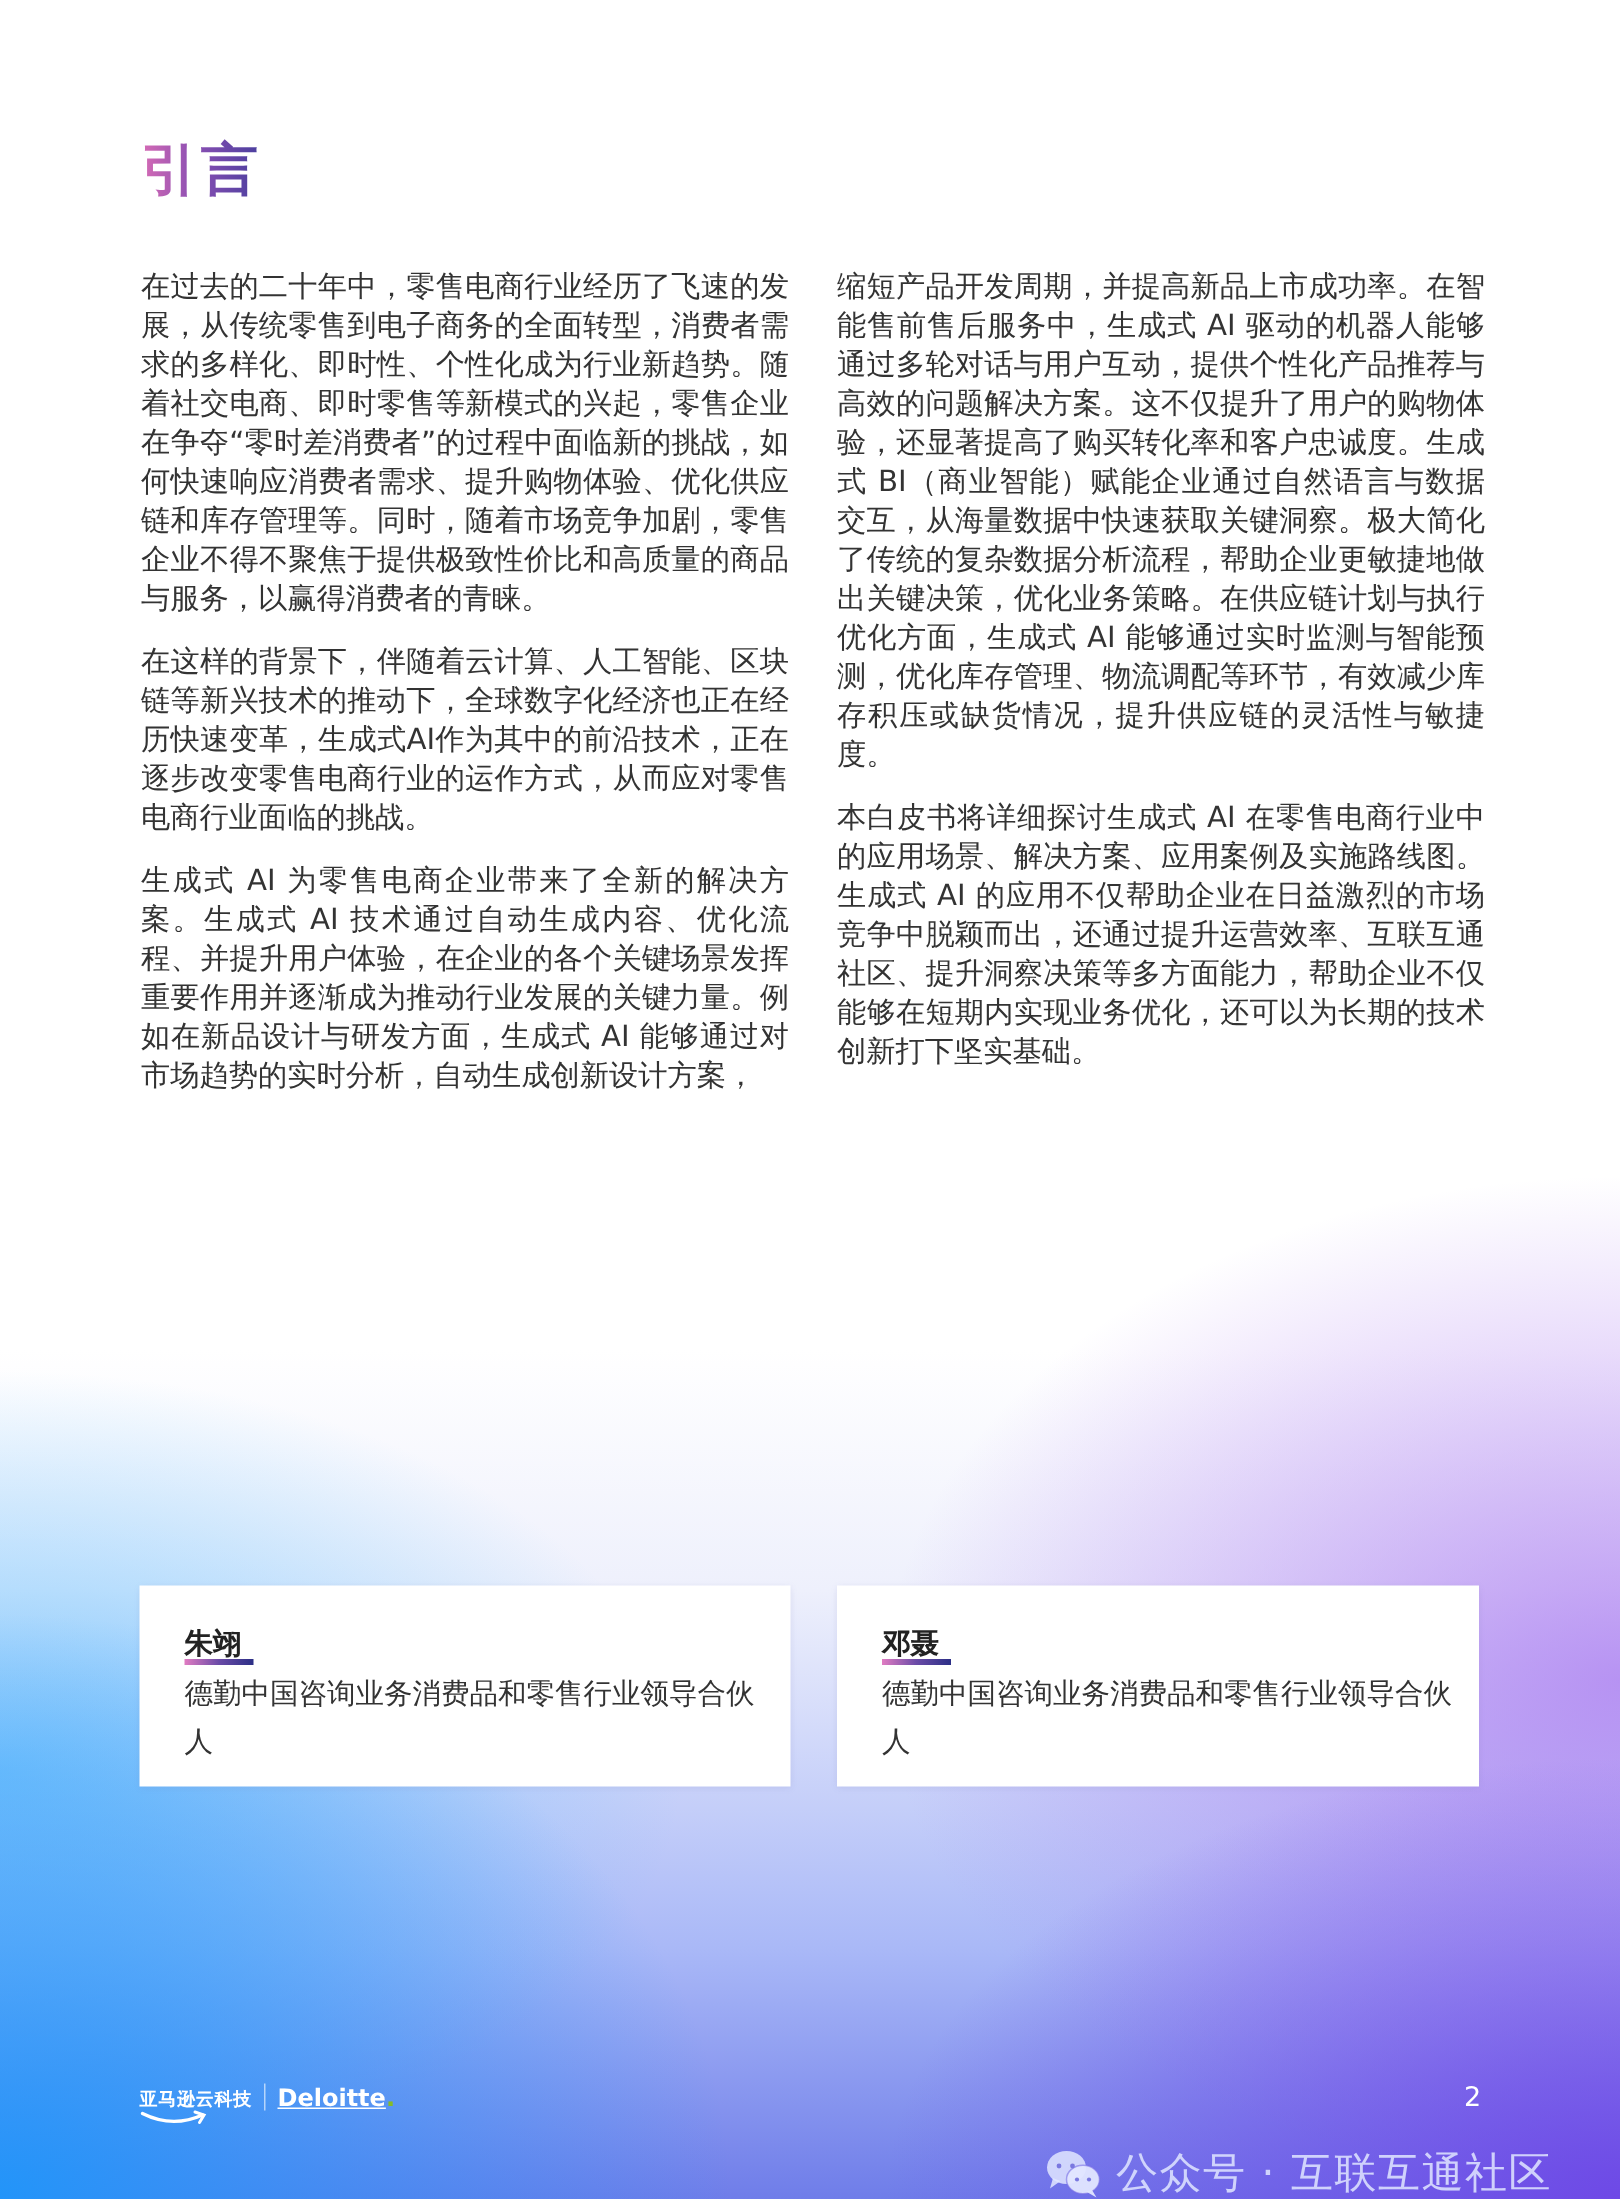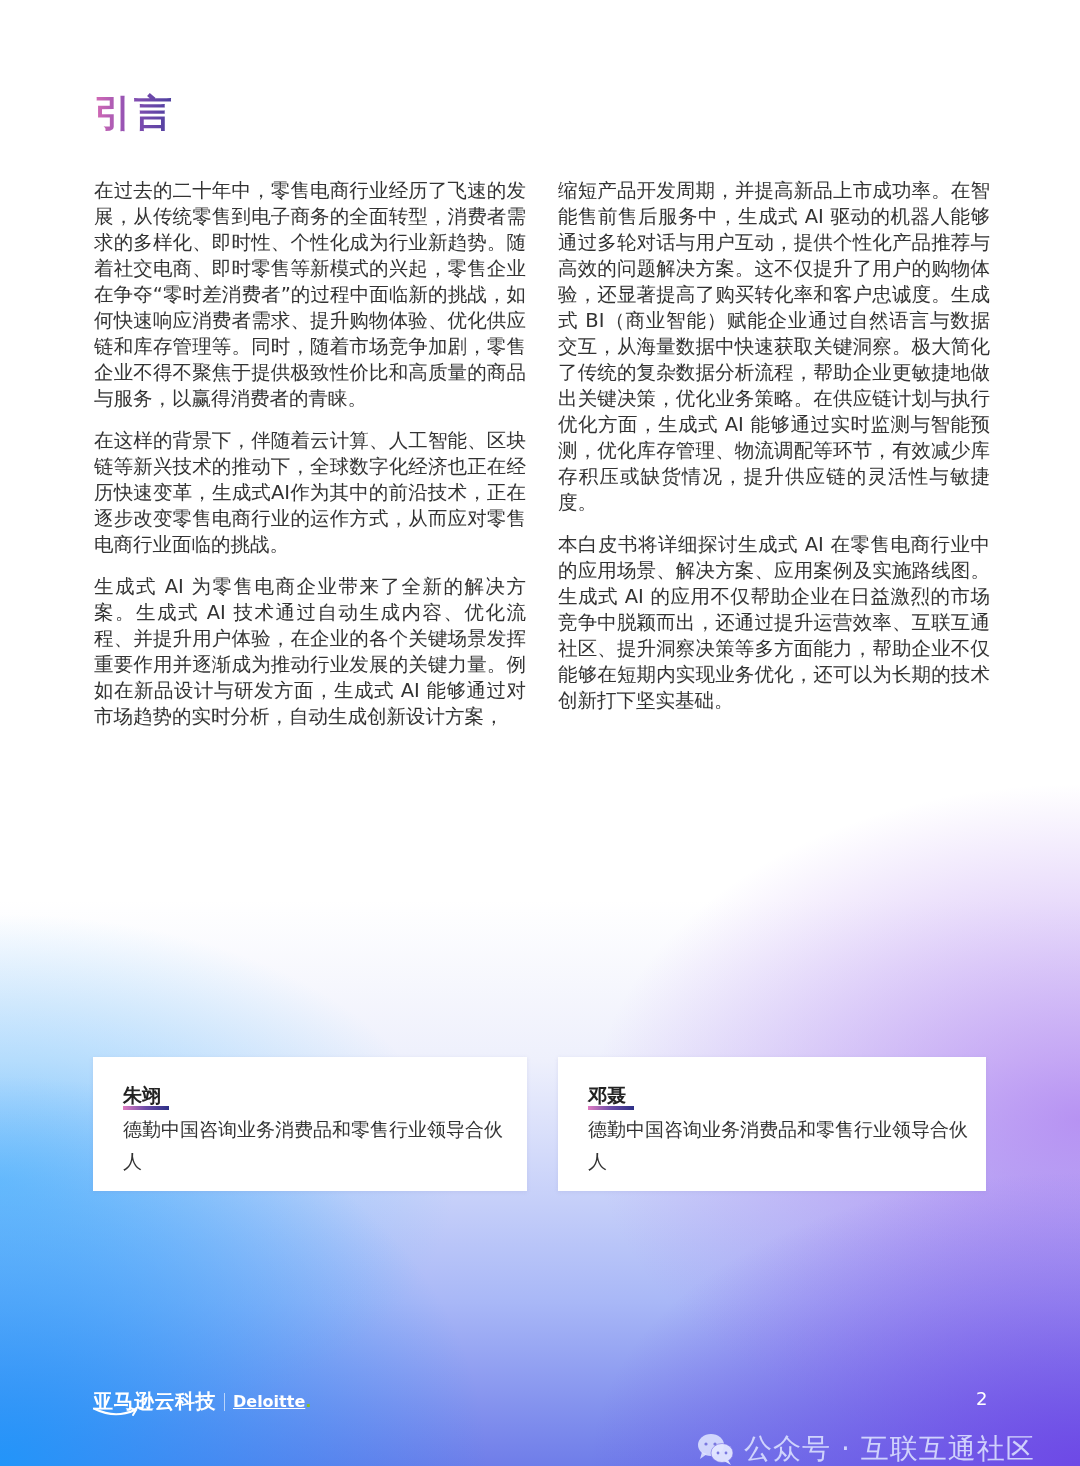--- a/index.html
+++ b/index.html
@@ -48,21 +48,21 @@
     }
     .card .role {
       position: absolute; left: 30px; top: 56px; width: 390px;
       font-size: 19px; line-height: 32px; color: #333;
     }
     .footer-logo {
       position: absolute; left: 93px; top: 1388px;
       display: flex; align-items: center; color: #ffffff;
     }
     .aws-block { position: relative; }
-    .aws-text { font-size: 20px; font-weight: bold; letter-spacing: 0.5px; }
+    .aws-text { font-size: 12px; font-weight: bold; letter-spacing: 0.5px; }
     .aws-smile { position: absolute; left: 0; top: 18px; }
     .divider { width: 1px; height: 18px; background: rgba(255,255,255,0.6); margin: 0 8px; }
     .deloitte { font-size: 16px; font-weight: bold; text-decoration: underline; }
     .deloitte-dot { color: #86bc25; font-weight: bold; }
     .page-num {
       position: absolute; left: 976px; top: 1388px;
       font-size: 18px; color: #ffffff;
     }
     .watermark {
       position: absolute; left: 696px; top: 1402px;

